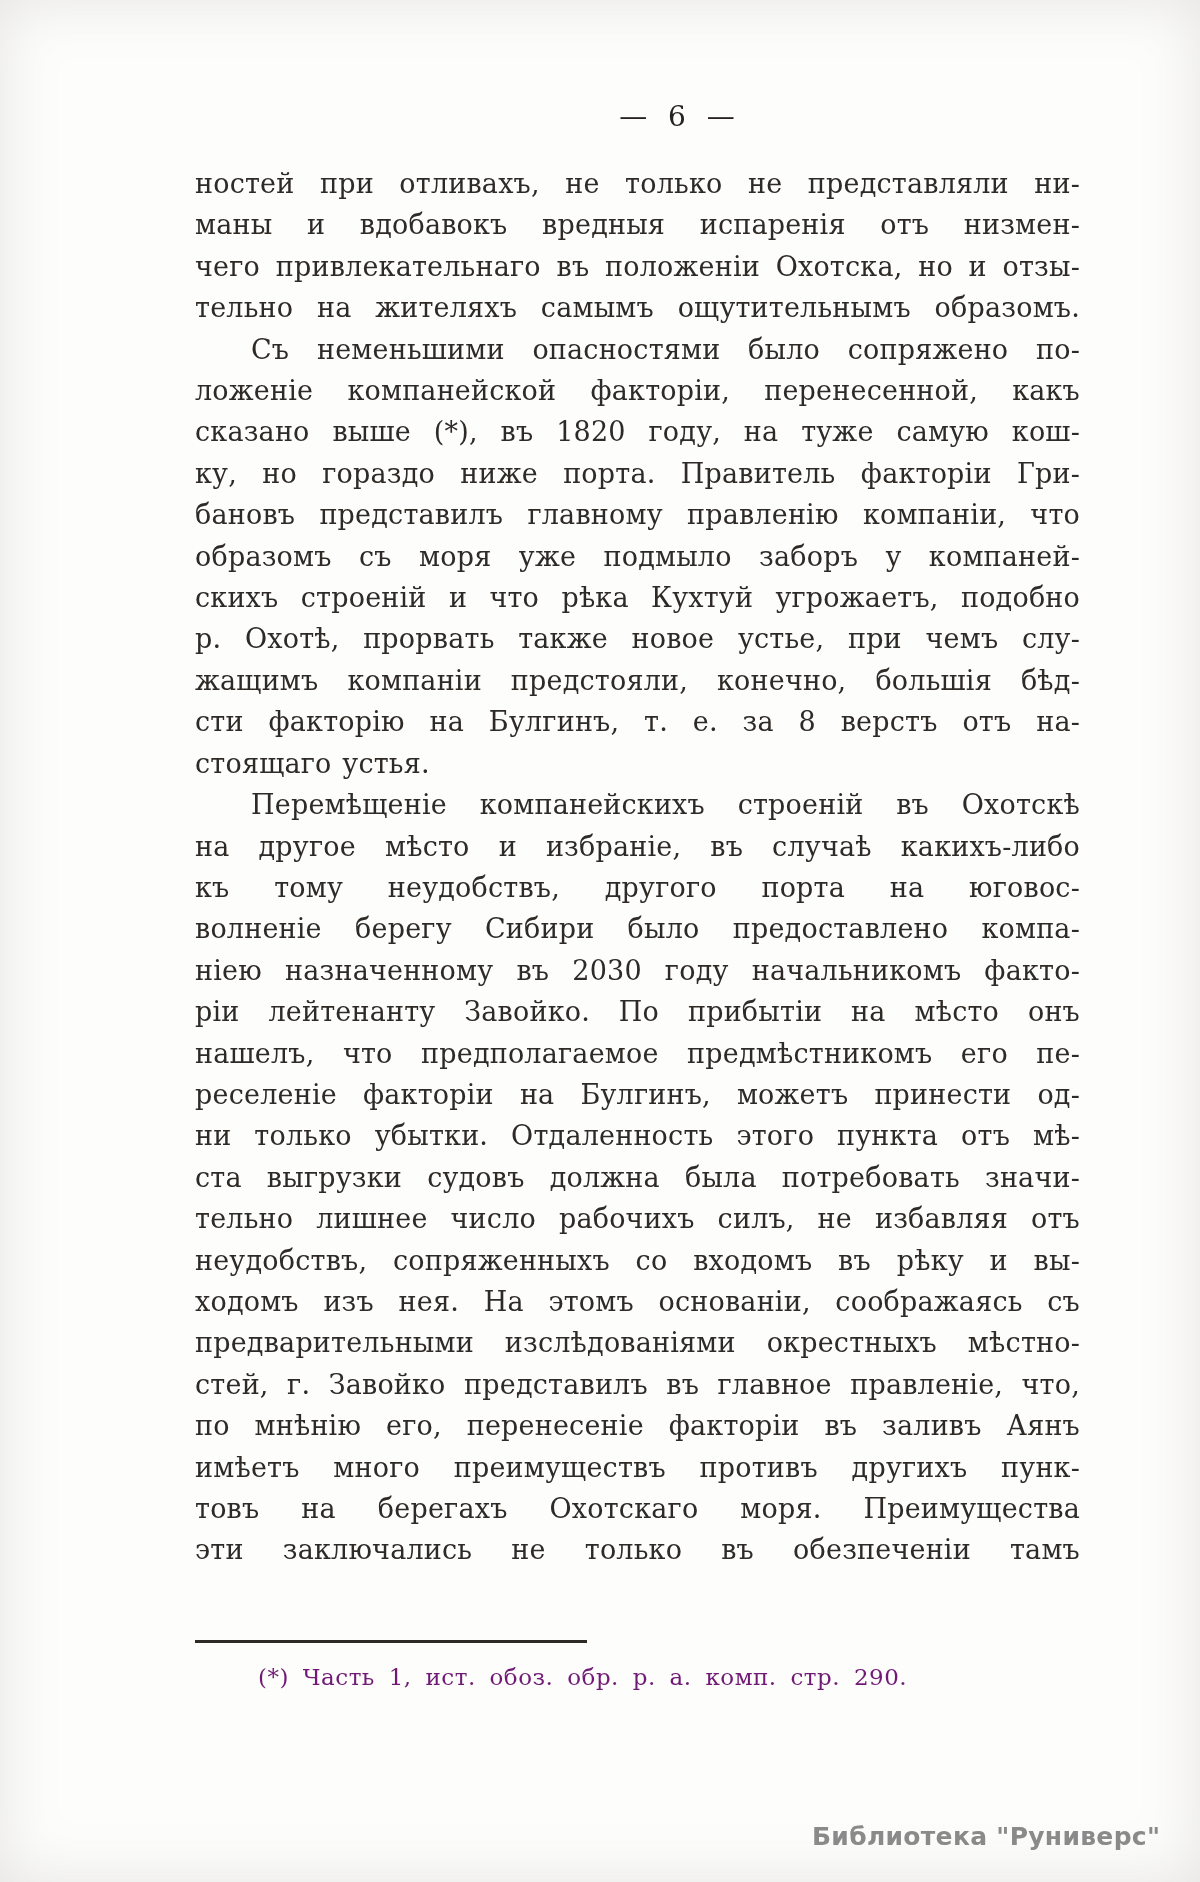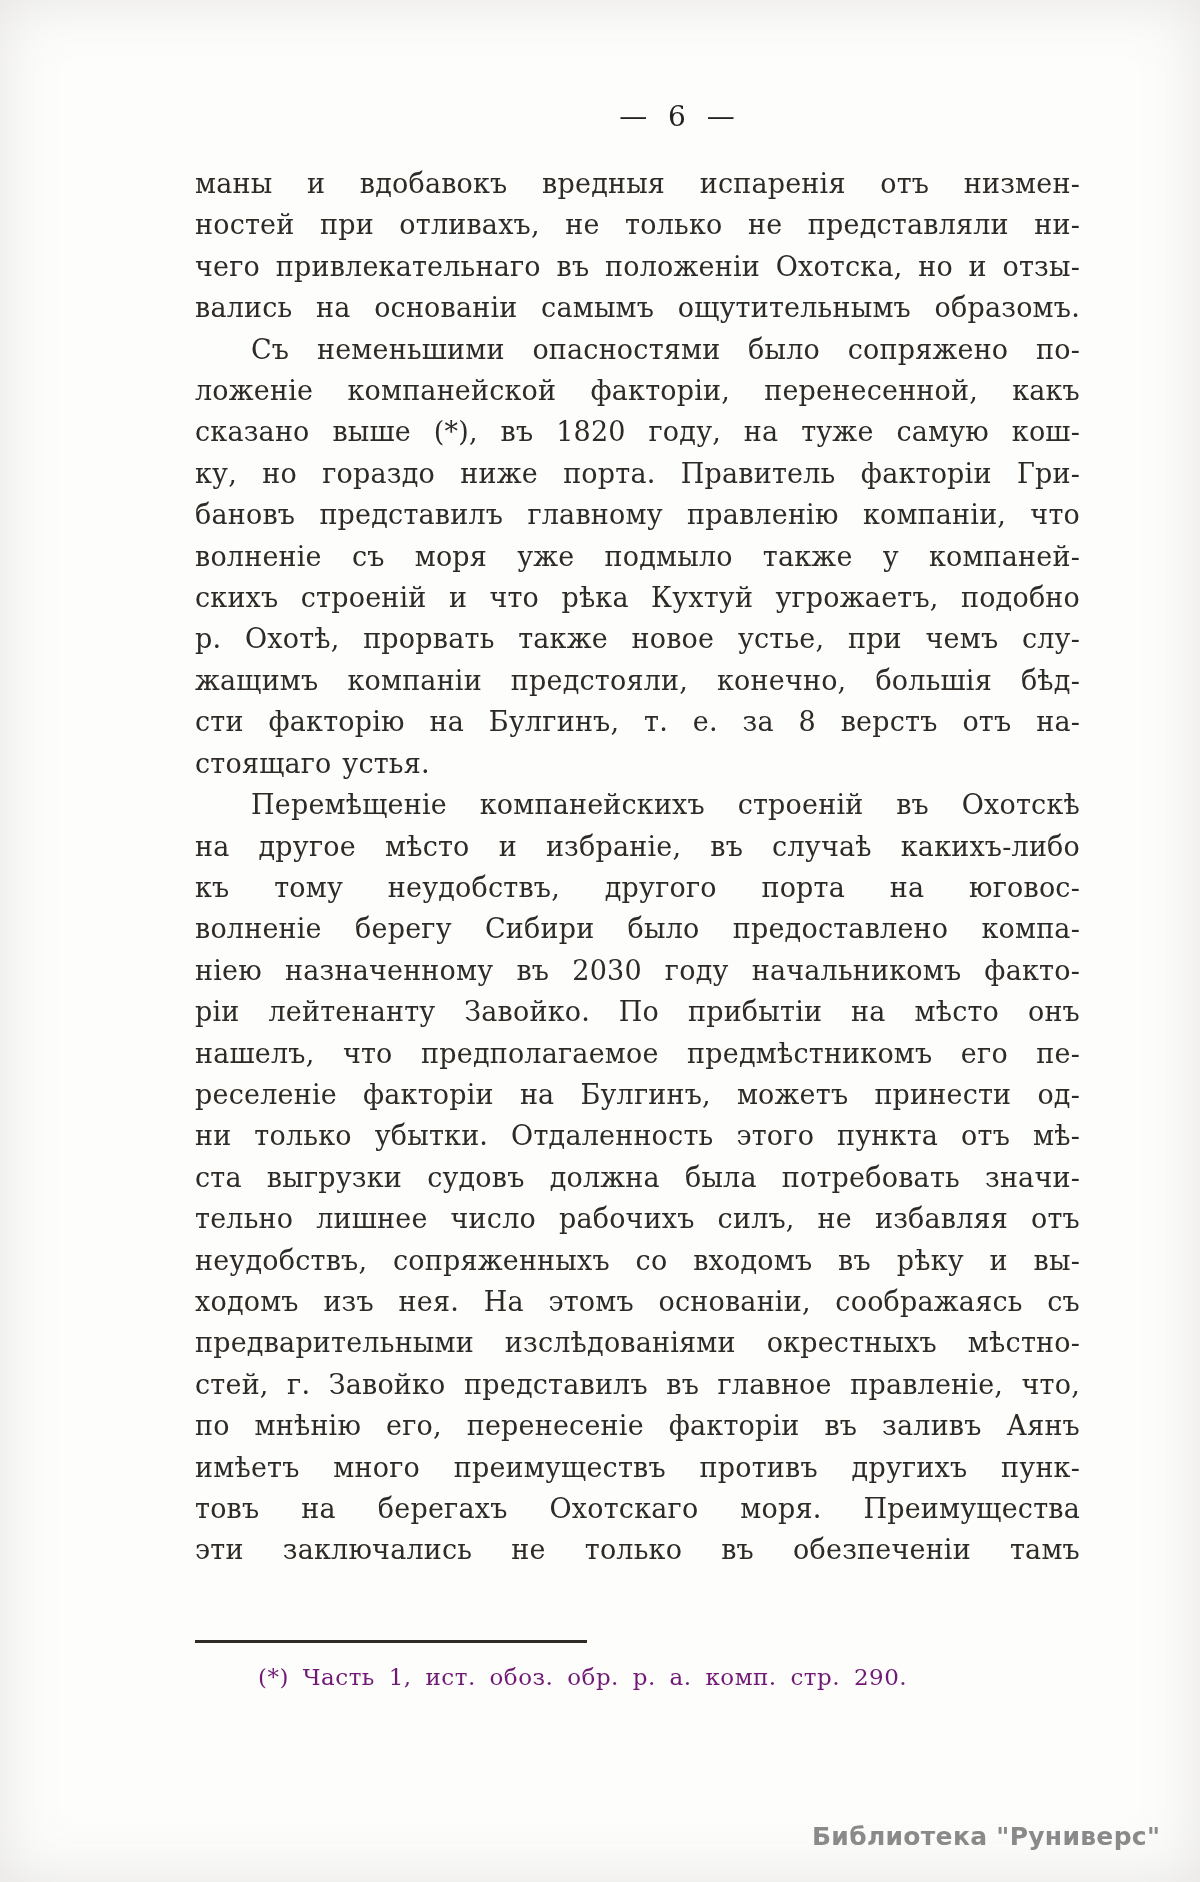--- a/index.html
+++ b/index.html
@@ -83,32 +83,32 @@
 </style>
 </head>
 <body>
 
 <div class="page">
 
   <div class="page-number">— 6 —</div>
 
   <div class="text-block" id="text-block">
       <div class="paragraph">
+        <div class="line">ностей при отливахъ, не только не представляли ни-</div>
         <div class="line">маны и вдобавокъ вредныя испаренія отъ низмен-</div>
-        <div class="line">ностей при отливахъ, не только не представляли ни-</div>
         <div class="line">чего привлекательнаго въ положеніи Охотска, но и отзы-</div>
-        <div class="line">вались на основаніи самымъ ощутительнымъ образомъ.</div>
+        <div class="line">тельно на жителяхъ самымъ ощутительнымъ образомъ.</div>
       </div>
       <div class="paragraph">
         <div class="line first-indent">Съ неменьшими опасностями было сопряжено по-</div>
         <div class="line">ложеніе компанейской факторіи, перенесенной, какъ</div>
         <div class="line">сказано выше (*), въ 1820 году, на туже самую кош-</div>
         <div class="line">ку, но гораздо ниже порта. Правитель факторіи Гри-</div>
         <div class="line">бановъ представилъ главному правленію компаніи, что</div>
-        <div class="line">волненіе съ моря уже подмыло также у компаней-</div>
+        <div class="line">образомъ съ моря уже подмыло заборъ у компаней-</div>
         <div class="line">скихъ строеній и что рѣка Кухтуй угрожаетъ, подобно</div>
         <div class="line">р. Охотѣ, прорвать также новое устье, при чемъ слу-</div>
         <div class="line">жащимъ компаніи предстояли, конечно, большія бѣд-</div>
         <div class="line">сти факторію на Булгинъ, т. е. за 8 верстъ отъ на-</div>
         <div class="line last-left">стоящаго устья.</div>
       </div>
       <div class="paragraph">
         <div class="line first-indent">Перемѣщеніе компанейскихъ строеній въ Охотскѣ</div>
         <div class="line">на другое мѣсто и избраніе, въ случаѣ какихъ-либо</div>
         <div class="line">къ тому неудобствъ, другого порта на юговос-</div>

